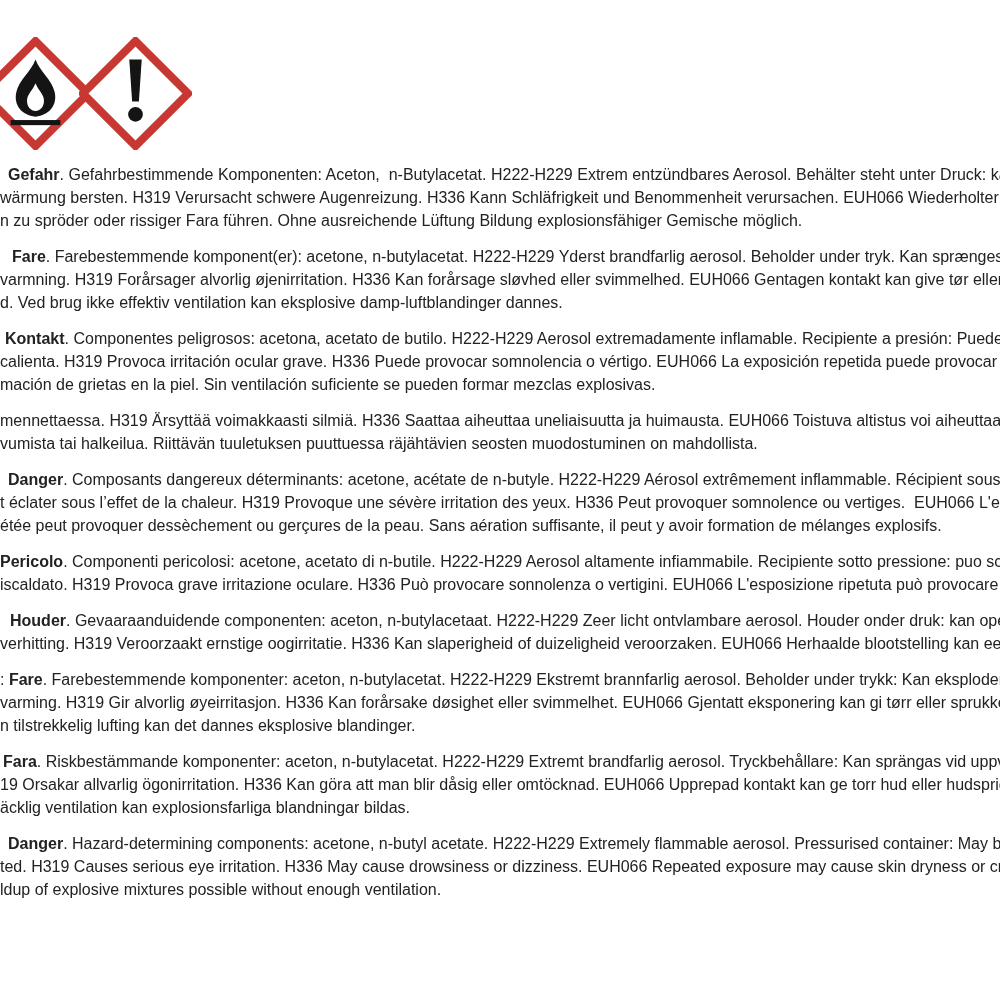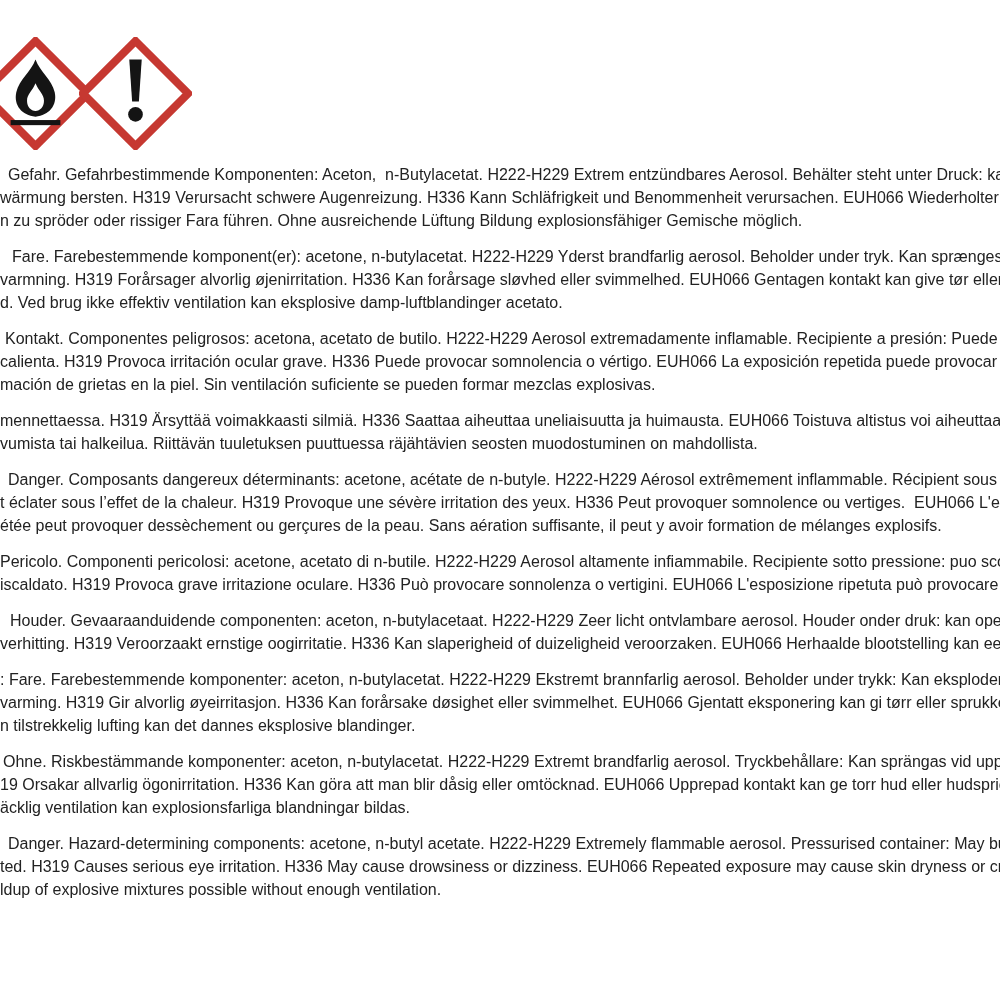--- a/index.html
+++ b/index.html
@@ -14,21 +14,21 @@
   .picto.flame{left:-21px;top:37px;}
   .picto.exclam{left:79px;top:37px;}
   .paragraphs{position:absolute;left:0;top:163px;width:1000px;}
   .para{margin:0 0 13px 0;}
   .line{
     white-space:pre;
     height:23px;line-height:23px;
     font-size:16px;
     overflow:hidden;
   }
-  .line b{font-weight:normal;}
+  .line b{font-weight:bold;}
 </style>
 </head>
 <body>
 
 <div class="pictograms">
   <svg class="picto flame" width="113" height="113" viewBox="0 0 100 100">
     <polygon points="50,3.5 96.5,50 50,96.5 3.5,50" fill="#ffffff" stroke="#c63831" stroke-width="7"></polygon>
     <path fill="#141414" fill-rule="evenodd" d="
       M50 20
       C46 31 35.5 37.5 33 49
@@ -53,21 +53,21 @@
 
   <div class="para">
     <div class="line" style="padding-left:8px"><span></span><b>Gefahr</b><span>. Gefahrbestimmende Komponenten: Aceton,  n-Butylacetat. H222-H229 Extrem entzündbares Aerosol. Behälter steht unter Druck: kann bei</span></div>
     <div class="line">wärmung bersten. H319 Verursacht schwere Augenreizung. H336 Kann Schläfrigkeit und Benommenheit verursachen. EUH066 Wiederholter Kontakt</div>
     <div class="line">n zu spröder oder rissiger Fara führen. Ohne ausreichende Lüftung Bildung explosionsfähiger Gemische möglich.</div>
   </div>
 
   <div class="para">
     <div class="line" style="padding-left:12px"><span></span><b>Fare</b><span>. Farebestemmende komponent(er): acetone, n-butylacetat. H222-H229 Yderst brandfarlig aerosol. Beholder under tryk. Kan sprænges ved</span></div>
     <div class="line">varmning. H319 Forårsager alvorlig øjenirritation. H336 Kan forårsage sløvhed eller svimmelhed. EUH066 Gentagen kontakt kan give tør eller revnet</div>
-    <div class="line">d. Ved brug ikke effektiv ventilation kan eksplosive damp-luftblandinger acetato.</div>
+    <div class="line">d. Ved brug ikke effektiv ventilation kan eksplosive damp-luftblandinger dannes.</div>
   </div>
 
   <div class="para">
     <div class="line" style="padding-left:5px"><span></span><b>Kontakt</b><span>. Componentes peligrosos: acetona, acetato de butilo. H222-H229 Aerosol extremadamente inflamable. Recipiente a presión: Puede reventar</span></div>
     <div class="line">calienta. H319 Provoca irritación ocular grave. H336 Puede provocar somnolencia o vértigo. EUH066 La exposición repetida puede provocar sequedad</div>
     <div class="line">mación de grietas en la piel. Sin ventilación suficiente se pueden formar mezclas explosivas.</div>
   </div>
 
   <div class="para">
     <div class="line">mennettaessa. H319 Ärsyttää voimakkaasti silmiä. H336 Saattaa aiheuttaa uneliaisuutta ja huimausta. EUH066 Toistuva altistus voi aiheuttaa ihon</div>
@@ -90,21 +90,21 @@
     <div class="line">verhitting. H319 Veroorzaakt ernstige oogirritatie. H336 Kan slaperigheid of duizeligheid veroorzaken. EUH066 Herhaalde blootstelling kan een droge</div>
   </div>
 
   <div class="para">
     <div class="line"><span>: </span><b>Fare</b><span>. Farebestemmende komponenter: aceton, n-butylacetat. H222-H229 Ekstremt brannfarlig aerosol. Beholder under trykk: Kan eksplodere ved</span></div>
     <div class="line">varming. H319 Gir alvorlig øyeirritasjon. H336 Kan forårsake døsighet eller svimmelhet. EUH066 Gjentatt eksponering kan gi tørr eller sprukket hud.</div>
     <div class="line">n tilstrekkelig lufting kan det dannes eksplosive blandinger.</div>
   </div>
 
   <div class="para">
-    <div class="line" style="padding-left:3px"><span></span><b>Ohne</b><span>. Riskbestämmande komponenter: aceton, n-butylacetat. H222-H229 Extremt brandfarlig aerosol. Tryckbehållare: Kan sprängas vid uppvärmning</span></div>
+    <div class="line" style="padding-left:3px"><span></span><b>Fara</b><span>. Riskbestämmande komponenter: aceton, n-butylacetat. H222-H229 Extremt brandfarlig aerosol. Tryckbehållare: Kan sprängas vid uppvärmning</span></div>
     <div class="line">19 Orsakar allvarlig ögonirritation. H336 Kan göra att man blir dåsig eller omtöcknad. EUH066 Upprepad kontakt kan ge torr hud eller hudsprickor. U</div>
     <div class="line">äcklig ventilation kan explosionsfarliga blandningar bildas.</div>
   </div>
 
   <div class="para">
     <div class="line" style="padding-left:8px"><span></span><b>Danger</b><span>. Hazard-determining components: acetone, n-butyl acetate. H222-H229 Extremely flammable aerosol. Pressurised container: May burst if</span></div>
     <div class="line">ted. H319 Causes serious eye irritation. H336 May cause drowsiness or dizziness. EUH066 Repeated exposure may cause skin dryness or cracking.</div>
     <div class="line">ldup of explosive mixtures possible without enough ventilation.</div>
   </div>
 

